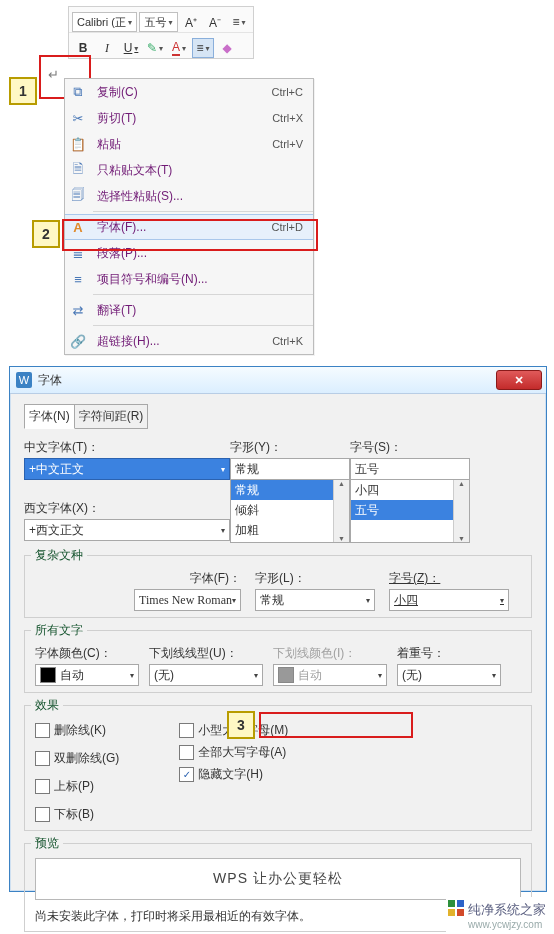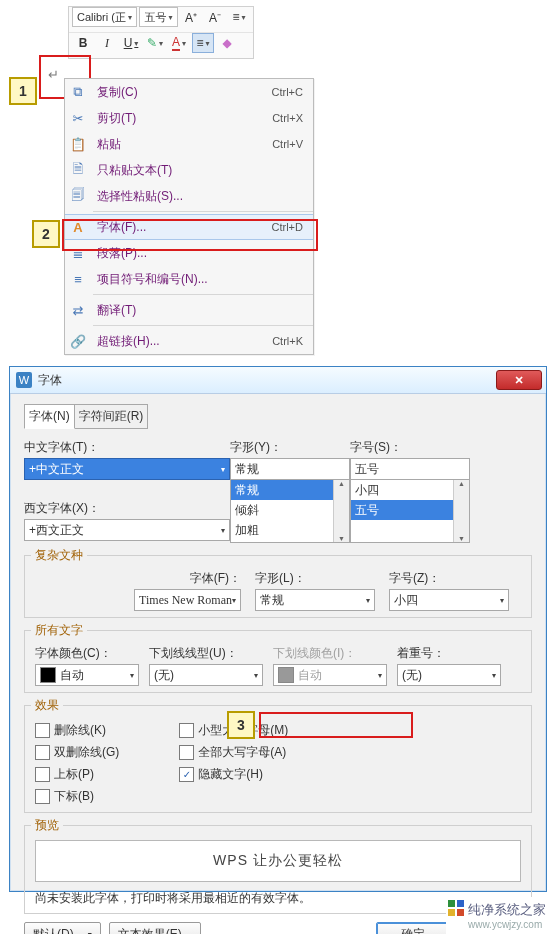--- a/index.html
+++ b/index.html
@@ -1,20 +1,20 @@
 <!DOCTYPE html>
 <html><head>
 <meta charset="utf-8">
 <style>
   body { margin: 0; font-family: "Microsoft YaHei", Arial, sans-serif; font-size: 12px; background: #fff; color: #333; }
   .container { position: relative; width: 554px; height: 934px; }
 
   
   .toolbar { position: absolute; left: 68px; top: 6px; width: 184px; border: 1px solid #d0d0d0; background: #fafafa; }
-  .toolbar-row { display: flex; align-items: flex-start; height: 25px; gap: 2px; padding: 0 3px; }
+  .toolbar-row { display: flex; align-items: flex-end; height: 25px; gap: 2px; padding: 0 3px; }
   .toolbar-row + .toolbar-row { border-top: 1px solid #e4e4e4; }
   .combo { display: inline-flex; align-items: center; background: #fff; border: 1px solid #c0c0c0; height: 18px; font-size: 11px; padding: 0 2px 0 4px; }
   .combo .dd { color: #555; font-size: 8px; margin-left: 2px; }
   .tbtn { display: inline-flex; align-items: center; justify-content: center; height: 20px; min-width: 16px; font-size: 12px; padding: 0 3px; }
   .tbtn.dd::after { content: "▾"; font-size: 8px; color: #555; margin-left: 2px; }
   .justify-box { background: #d6e5f5; border: 1px solid #8aafdb; height: 18px; display: inline-flex; align-items: center; padding: 0 2px; }
   .brush { color: #c96fc9; }
 
   
   .callout { position: absolute; width: 24px; height: 24px; background: #fff8c4; border: 2px solid #b89c00; display: flex; align-items: center; justify-content: center; font-weight: bold; font-size: 14px; color: #333; }
@@ -51,21 +51,21 @@
   .select .dd { margin-left: auto; font-size: 8px; color: #444; }
   .select.blue { background: #3b82e0; color: #fff; border-color: #2b62b0; }
   .listbox { background: #fff; border: 1px solid #a8a8a8; font-size: 12px; height: 62px; overflow: hidden; position: relative; }
   .listbox .opt { padding: 1px 4px; height: 18px; line-height: 18px; }
   .listbox .opt.sel { background: #3b82e0; color: #fff; }
   .listbox .sb { position: absolute; right: 0; top: 0; bottom: 0; width: 15px; background: #efefef; border-left: 1px solid #ccc; }
   .listbox .sb::before, .listbox .sb::after { content:"▲"; display:block; font-size:7px; text-align:center; color:#666; }
   .listbox .sb::after { content:"▼"; position:absolute; bottom:0; left:0; right:0; }
 
   .group { position: relative; border: 1px solid #cfcfcf; margin-top: 12px; padding: 10px 10px 6px 10px; }
-  .group-title { position: absolute; top: -9px; left: 6px; background: #f1f1f1; padding: 0 4px; font-size: 12px; color: #a16207; }
+  .group-title { position: absolute; top: -9px; left: 6px; background: #f1f1f1; padding: 0 4px; font-size: 12px; color: #14532d; }
 
   .color-sw { width: 14px; height: 14px; border: 1px solid #888; background: #000; display: inline-block; margin-right: 4px; vertical-align: middle; }
   .disabled { color: #a0a0a0; }
 
   .check { display: flex; align-items: center; height: 20px; font-size: 12px; gap: 4px; }
   .cb { width: 13px; height: 13px; border: 1px solid #7a7a7a; background: #fff; display: flex; align-items: center; justify-content: center; font-size: 10px; color: #2b62b0; }
 
   .preview { border: 1px solid #b8b8b8; height: 40px; background: #fff; display: flex; align-items: center; justify-content: center; font-size: 14px; letter-spacing: 1px; color: #444; margin-top: 4px; }
 
   .btn { display: inline-flex; align-items: center; height: 22px; padding: 0 8px; background: linear-gradient(#fdfdfd,#e5e5e5); border: 1px solid #9a9a9a; border-radius: 2px; font-size: 12px; }
@@ -234,21 +234,21 @@
                 <span class="dd">▾</span>
               </div>
           </div>
           <div class="col" style="width:120px;">
             <span class="lbl">字形(L)：</span>
             <div class="select">
                 <span>常规</span>
                 <span class="dd">▾</span>
               </div>
           </div>
-          <div class="col" style="width:120px;">
+          <div class="col" style="width:120px;text-decoration:underline;">
             <span class="lbl">字号(Z)：</span>
             <div class="select">
                 <span>小四</span>
                 <span class="dd">▾</span>
               </div>
           </div>
         </div>
       </div>
 
       <div class="group">
@@ -283,21 +283,21 @@
                 <span>(无)</span>
                 <span class="dd">▾</span>
               </div>
           </div>
         </div>
       </div>
 
       <div class="group">
         <span class="group-title">效果</span>
         <div class="row" style="gap:60px;">
-          <div class="col" style="gap:2px;">
+          <div class="col" style="gap:8px;">
             <label class="check">
                 <span class="cb"></span>
                 <span>删除线(K)</span>
               </label>
             <label class="check">
                 <span class="cb"></span>
                 <span>双删除线(G)</span>
               </label>
             <label class="check">
                 <span class="cb"></span>

